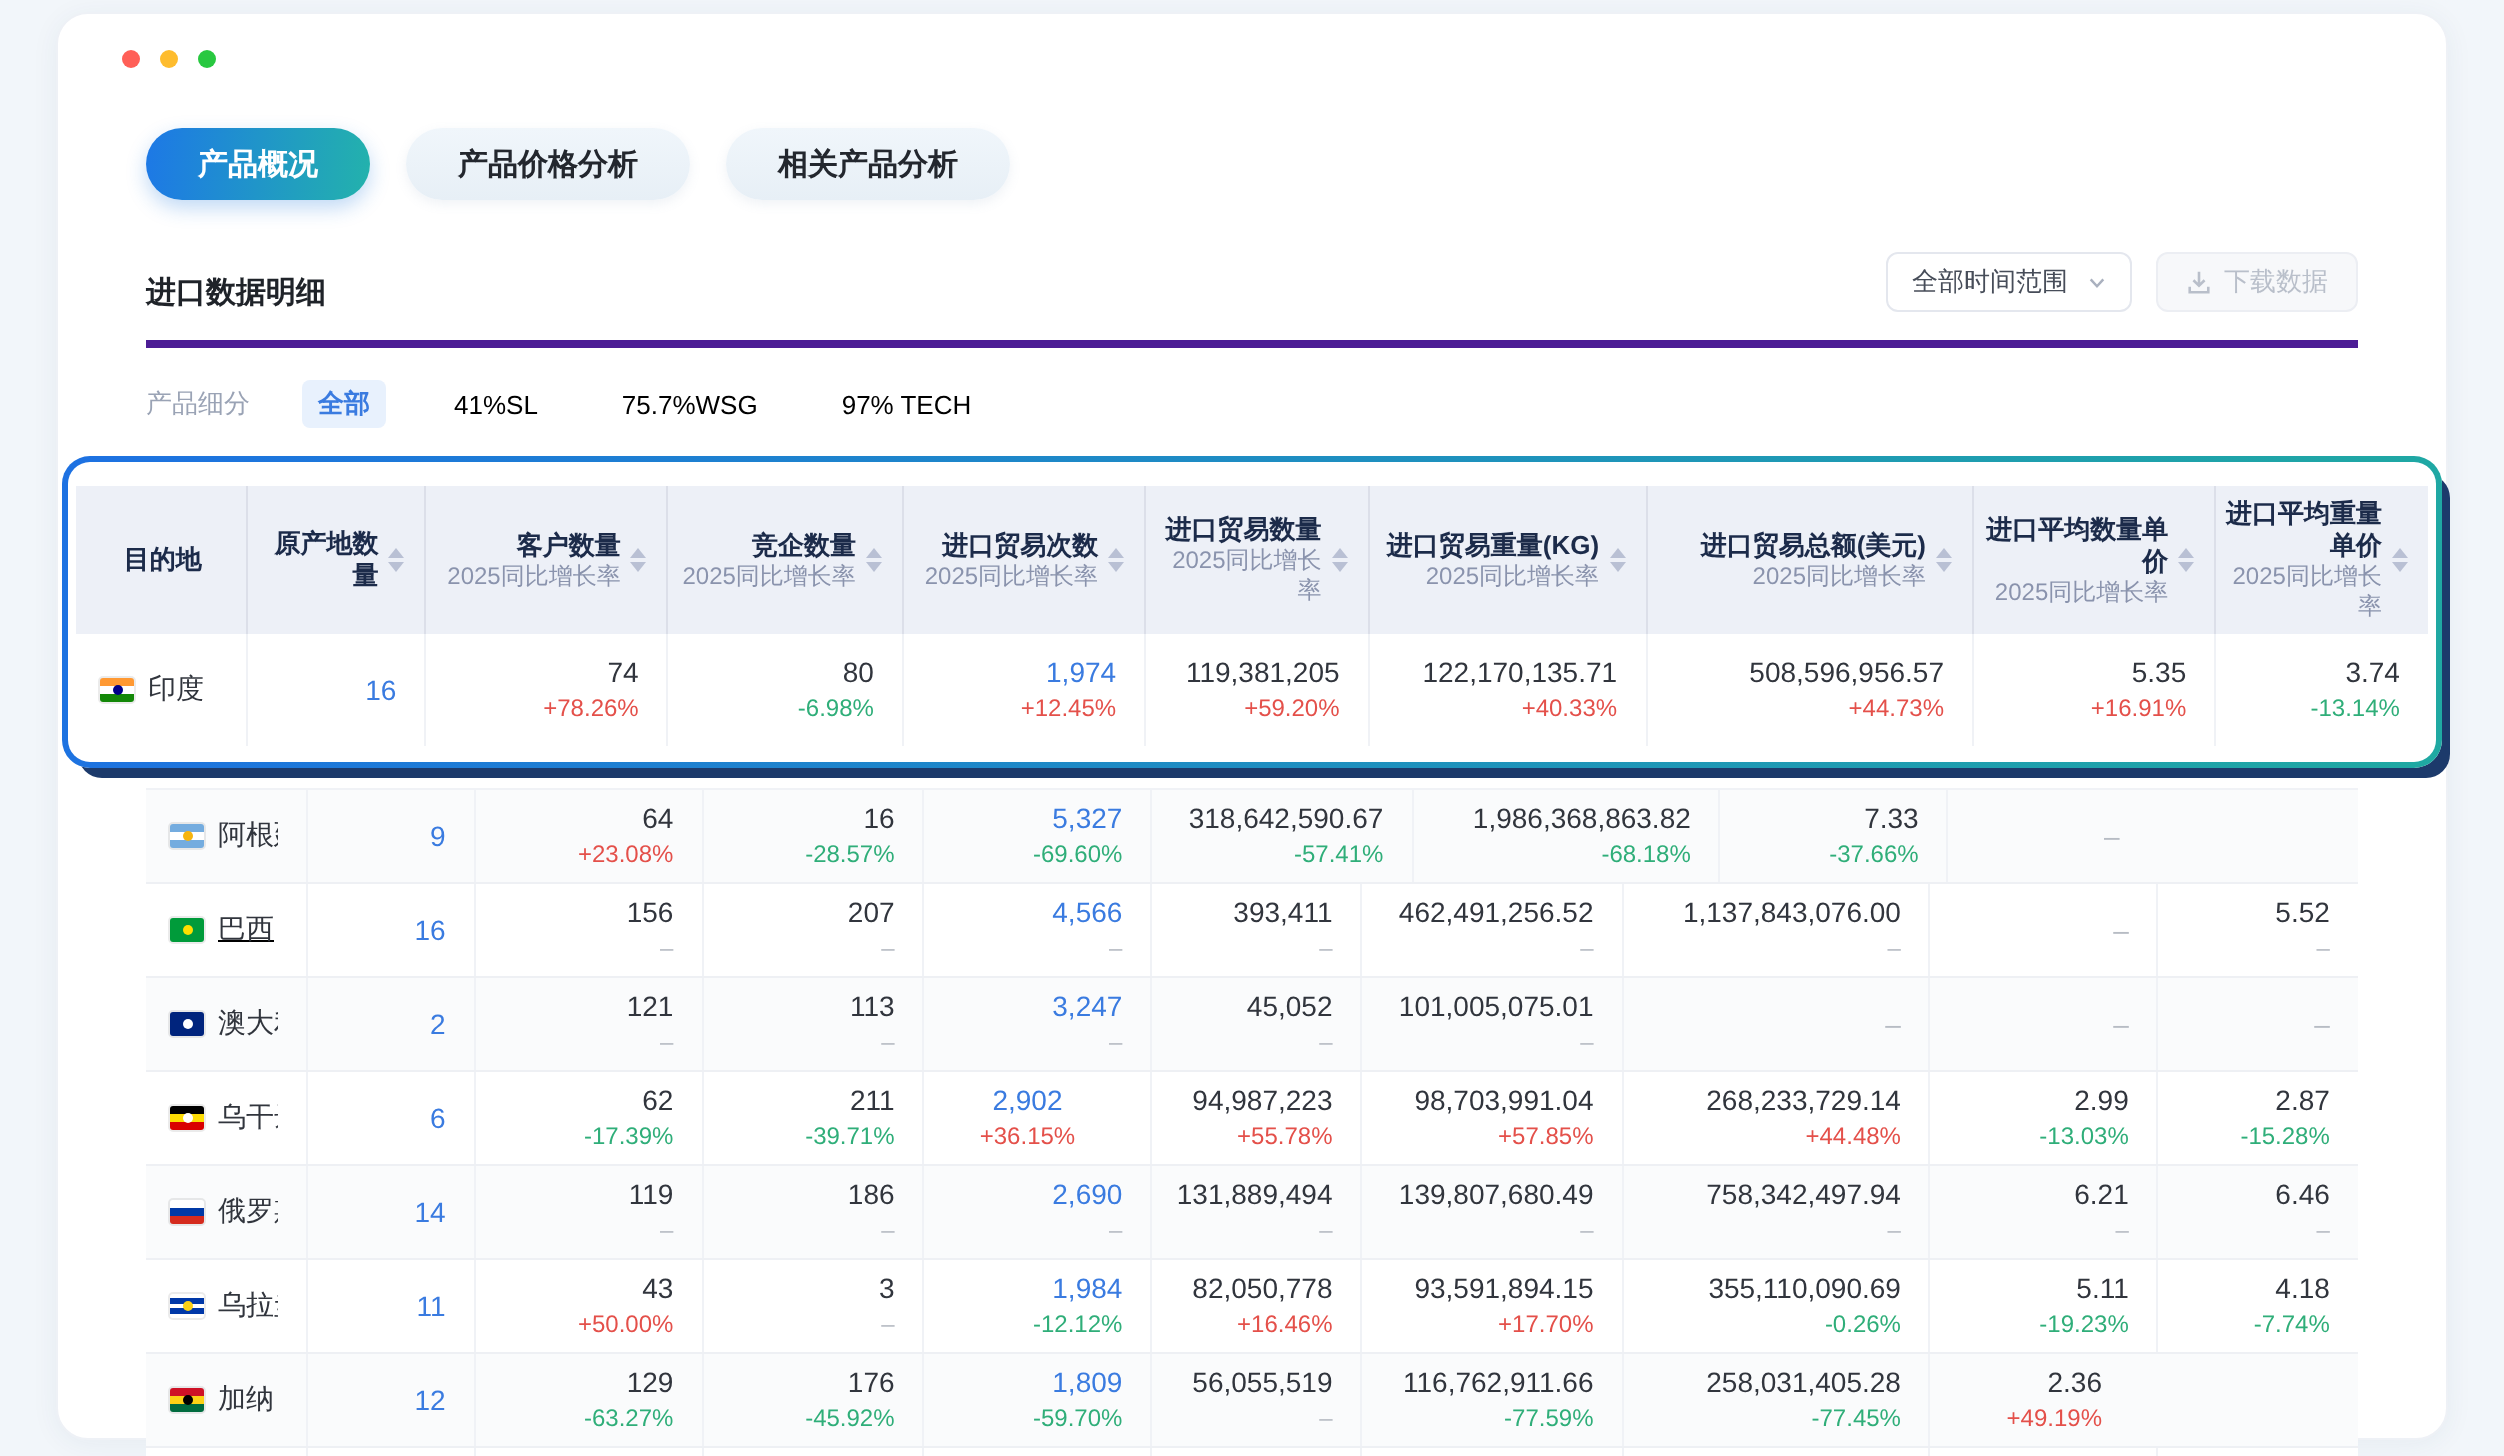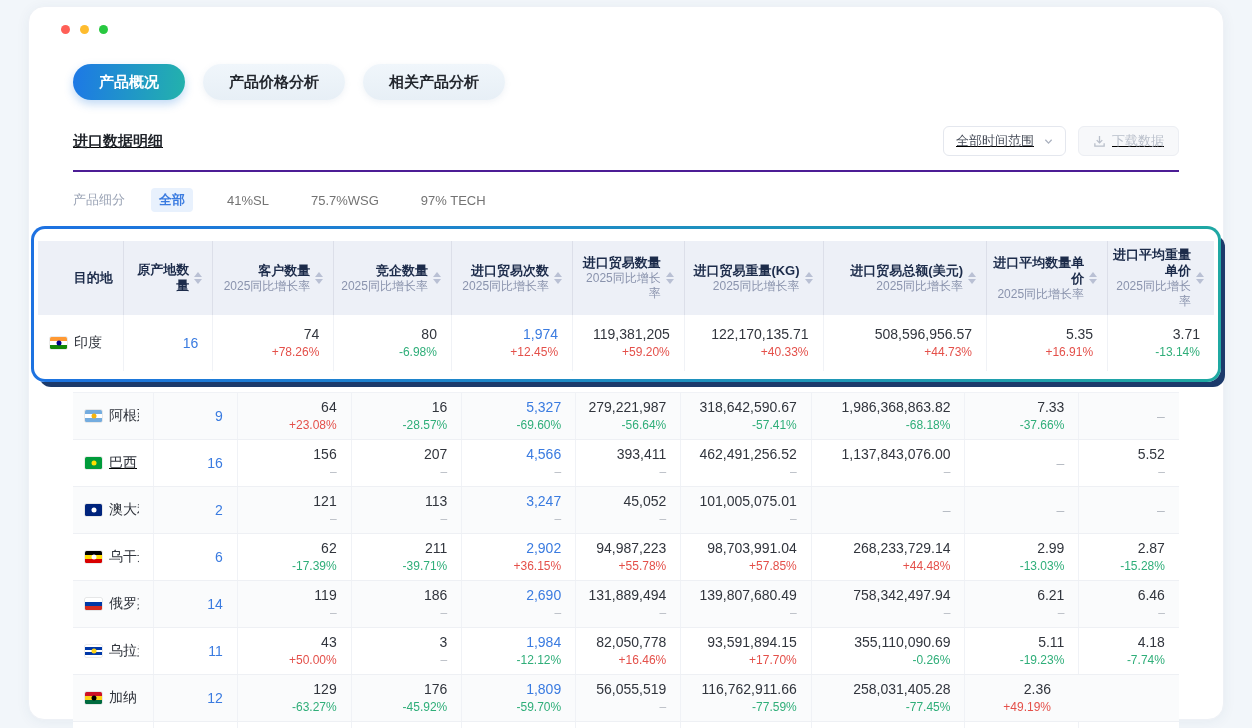--- a/index.html
+++ b/index.html
@@ -10,43 +10,43 @@
   .traffic { display:flex; gap:10px; margin:6px 0 0 -12px; }
   .dot { width:9px; height:9px; border-radius:50%; }
   
   .tabs { display:flex; gap:18px; margin-top:30px; }
   .tab { height:36px; padding:0 26px; border-radius:18px; font-size:15px; font-weight:bold;
          display:flex; align-items:center; color:#23272e; cursor:pointer;
          background:linear-gradient(180deg,#f0f6fb,#e7eff6); box-shadow:0 2px 6px rgba(120,150,180,.12); }
   .tab.active { background:linear-gradient(95deg,#1d78e6 0%,#23b2ac 100%); color:#fff;
                 box-shadow:0 4px 10px rgba(30,120,220,.28); }
   
-  .section-head { display:flex; align-items:center; justify-content:space-between; margin-top:26px; padding-bottom:14px; border-bottom:2px solid #4c1d95;text-decoration:underline; }
+  .section-head { display:flex; align-items:flex-end; justify-content:space-between; margin-top:26px; padding-bottom:14px; border-bottom:4px solid #4c1d95; }
   .section-title { font-size:15px; font-weight:bold; color:#1f2329; }
   .head-right { display:flex; gap:12px; }
   .select-box { display:flex; align-items:center; gap:10px; height:30px; padding:0 12px; border:1px solid #e4e7ee;
                 border-radius:6px; font-size:13px; color:#474d59; background:#fff; cursor:pointer; }
   .chev { width:9px; height:9px; }
   .dl-btn { display:flex; align-items:center; gap:6px; height:30px; padding:0 14px; border:1px solid #eceef3;
             border-radius:6px; font-size:13px; color:#b9bfca; background:#f7f8fa; cursor:pointer; }
   
   .filter-row { display:flex; align-items:center; gap:26px; margin-top:16px; font-size:13px; }
   .filter-label { color:#9aa3b5; }
-  .filter-opt { color:#737373; cursor:pointer; padding:3px 8px; border-radius:4px; }
+  .filter-opt { color:#000000; cursor:pointer; padding:3px 8px; border-radius:4px; }
   .filter-opt.active { color:#3a7be0; background:#e8f1fd; font-weight:bold; }
   
   .spotlight { margin:14px -42px 0 -42px; border-radius:14px; padding:3px;
                background:linear-gradient(100deg,#1d71e2,#1fa9a2); box-shadow:6px 7px 0 -2px #1c3a6b; }
   .spotlight-inner { background:#fff; border-radius:11px; overflow:hidden; padding:12px 4px 8px 4px; }
   
   .thead { display:flex; background:#edf0f7; }
   .th { display:flex; align-items:center; justify-content:flex-end; padding:6px 10px 6px 4px;
         border-right:1px solid #dcdfe9; min-height:44px; cursor:pointer; }
   .th:last-child { border-right:none; }
-  .th.first { justify-content:flex-end; padding-left:12px; cursor:default; }
+  .th.first { justify-content:center; padding-left:12px; cursor:default; }
   .th-text { text-align:right; }
   .th.first .th-text { text-align:left; }
   .th-title { font-size:13px; font-weight:bold; color:#1c2b4a; line-height:16px; }
   .th-sub { font-size:12px; color:#8a93ad; line-height:15px; }
   .sort { display:inline-flex; flex-direction:column; gap:2px; margin-left:5px; flex:0 0 auto; }
   .sort i { display:block; width:0; height:0; border-left:4px solid transparent; border-right:4px solid transparent; }
   .sort .u { border-bottom:5px solid #b9c0d4; }
   .sort .d { border-top:5px solid #b9c0d4; }
   .trow { display:flex; border-bottom:1px solid #eef0f4; background:#fff; }
   .trow.alt { background:#fafbfc; }
@@ -248,21 +248,21 @@
             </div>
             <div class="cell" style="width: 13.9%;">
               <div class="val">508,596,956.57</div>
               <div class="growth up">+44.73%</div>
             </div>
             <div class="cell" style="width: 10.3%;">
               <div class="val">5.35</div>
               <div class="growth up">+16.91%</div>
             </div>
             <div class="cell" style="width: 9%;">
-              <div class="val">3.71</div>
+              <div class="val">3.74</div>
               <div class="growth down">-13.14%</div>
             </div>
           </div>
         </div>
     </div>
   </div>
 
   <div class="lower-table" id="lower-body">
       <div class="trow alt">
         <div class="cell dest" style="width: 7.3%;">
@@ -282,24 +282,20 @@
           <div class="growth up">+23.08%</div>
         </div>
         <div class="cell" style="width: 10%;">
           <div class="val">16</div>
           <div class="growth down">-28.57%</div>
         </div>
         <div class="cell" style="width: 10.3%;">
           <div class="val link">5,327</div>
           <div class="growth down">-69.60%</div>
         </div>
-        <div class="cell" style="width: 9.5%;">
-          <div class="val">279,221,987</div>
-          <div class="growth down">-56.64%</div>
-        </div>
         <div class="cell" style="width: 11.8%;">
           <div class="val">318,642,590.67</div>
           <div class="growth down">-57.41%</div>
         </div>
         <div class="cell" style="width: 13.9%;">
           <div class="val">1,986,368,863.82</div>
           <div class="growth down">-68.18%</div>
         </div>
         <div class="cell" style="width: 10.3%;">
           <div class="val">7.33</div>
@@ -407,21 +403,21 @@
           <div class="val link">6</div>
         </div>
         <div class="cell" style="width: 10.3%;">
           <div class="val">62</div>
           <div class="growth down">-17.39%</div>
         </div>
         <div class="cell" style="width: 10%;">
           <div class="val">211</div>
           <div class="growth down">-39.71%</div>
         </div>
-        <div class="cell" style="width: 10.3%;">
+        <div class="cell" style="width: 10.3%; align-items: center;">
           <div class="val link">2,902</div>
           <div class="growth up">+36.15%</div>
         </div>
         <div class="cell" style="width: 9.5%; text-align: center;">
           <div class="val">94,987,223</div>
           <div class="growth up">+55.78%</div>
         </div>
         <div class="cell" style="width: 11.8%;">
           <div class="val">98,703,991.04</div>
           <div class="growth up">+57.85%</div>

